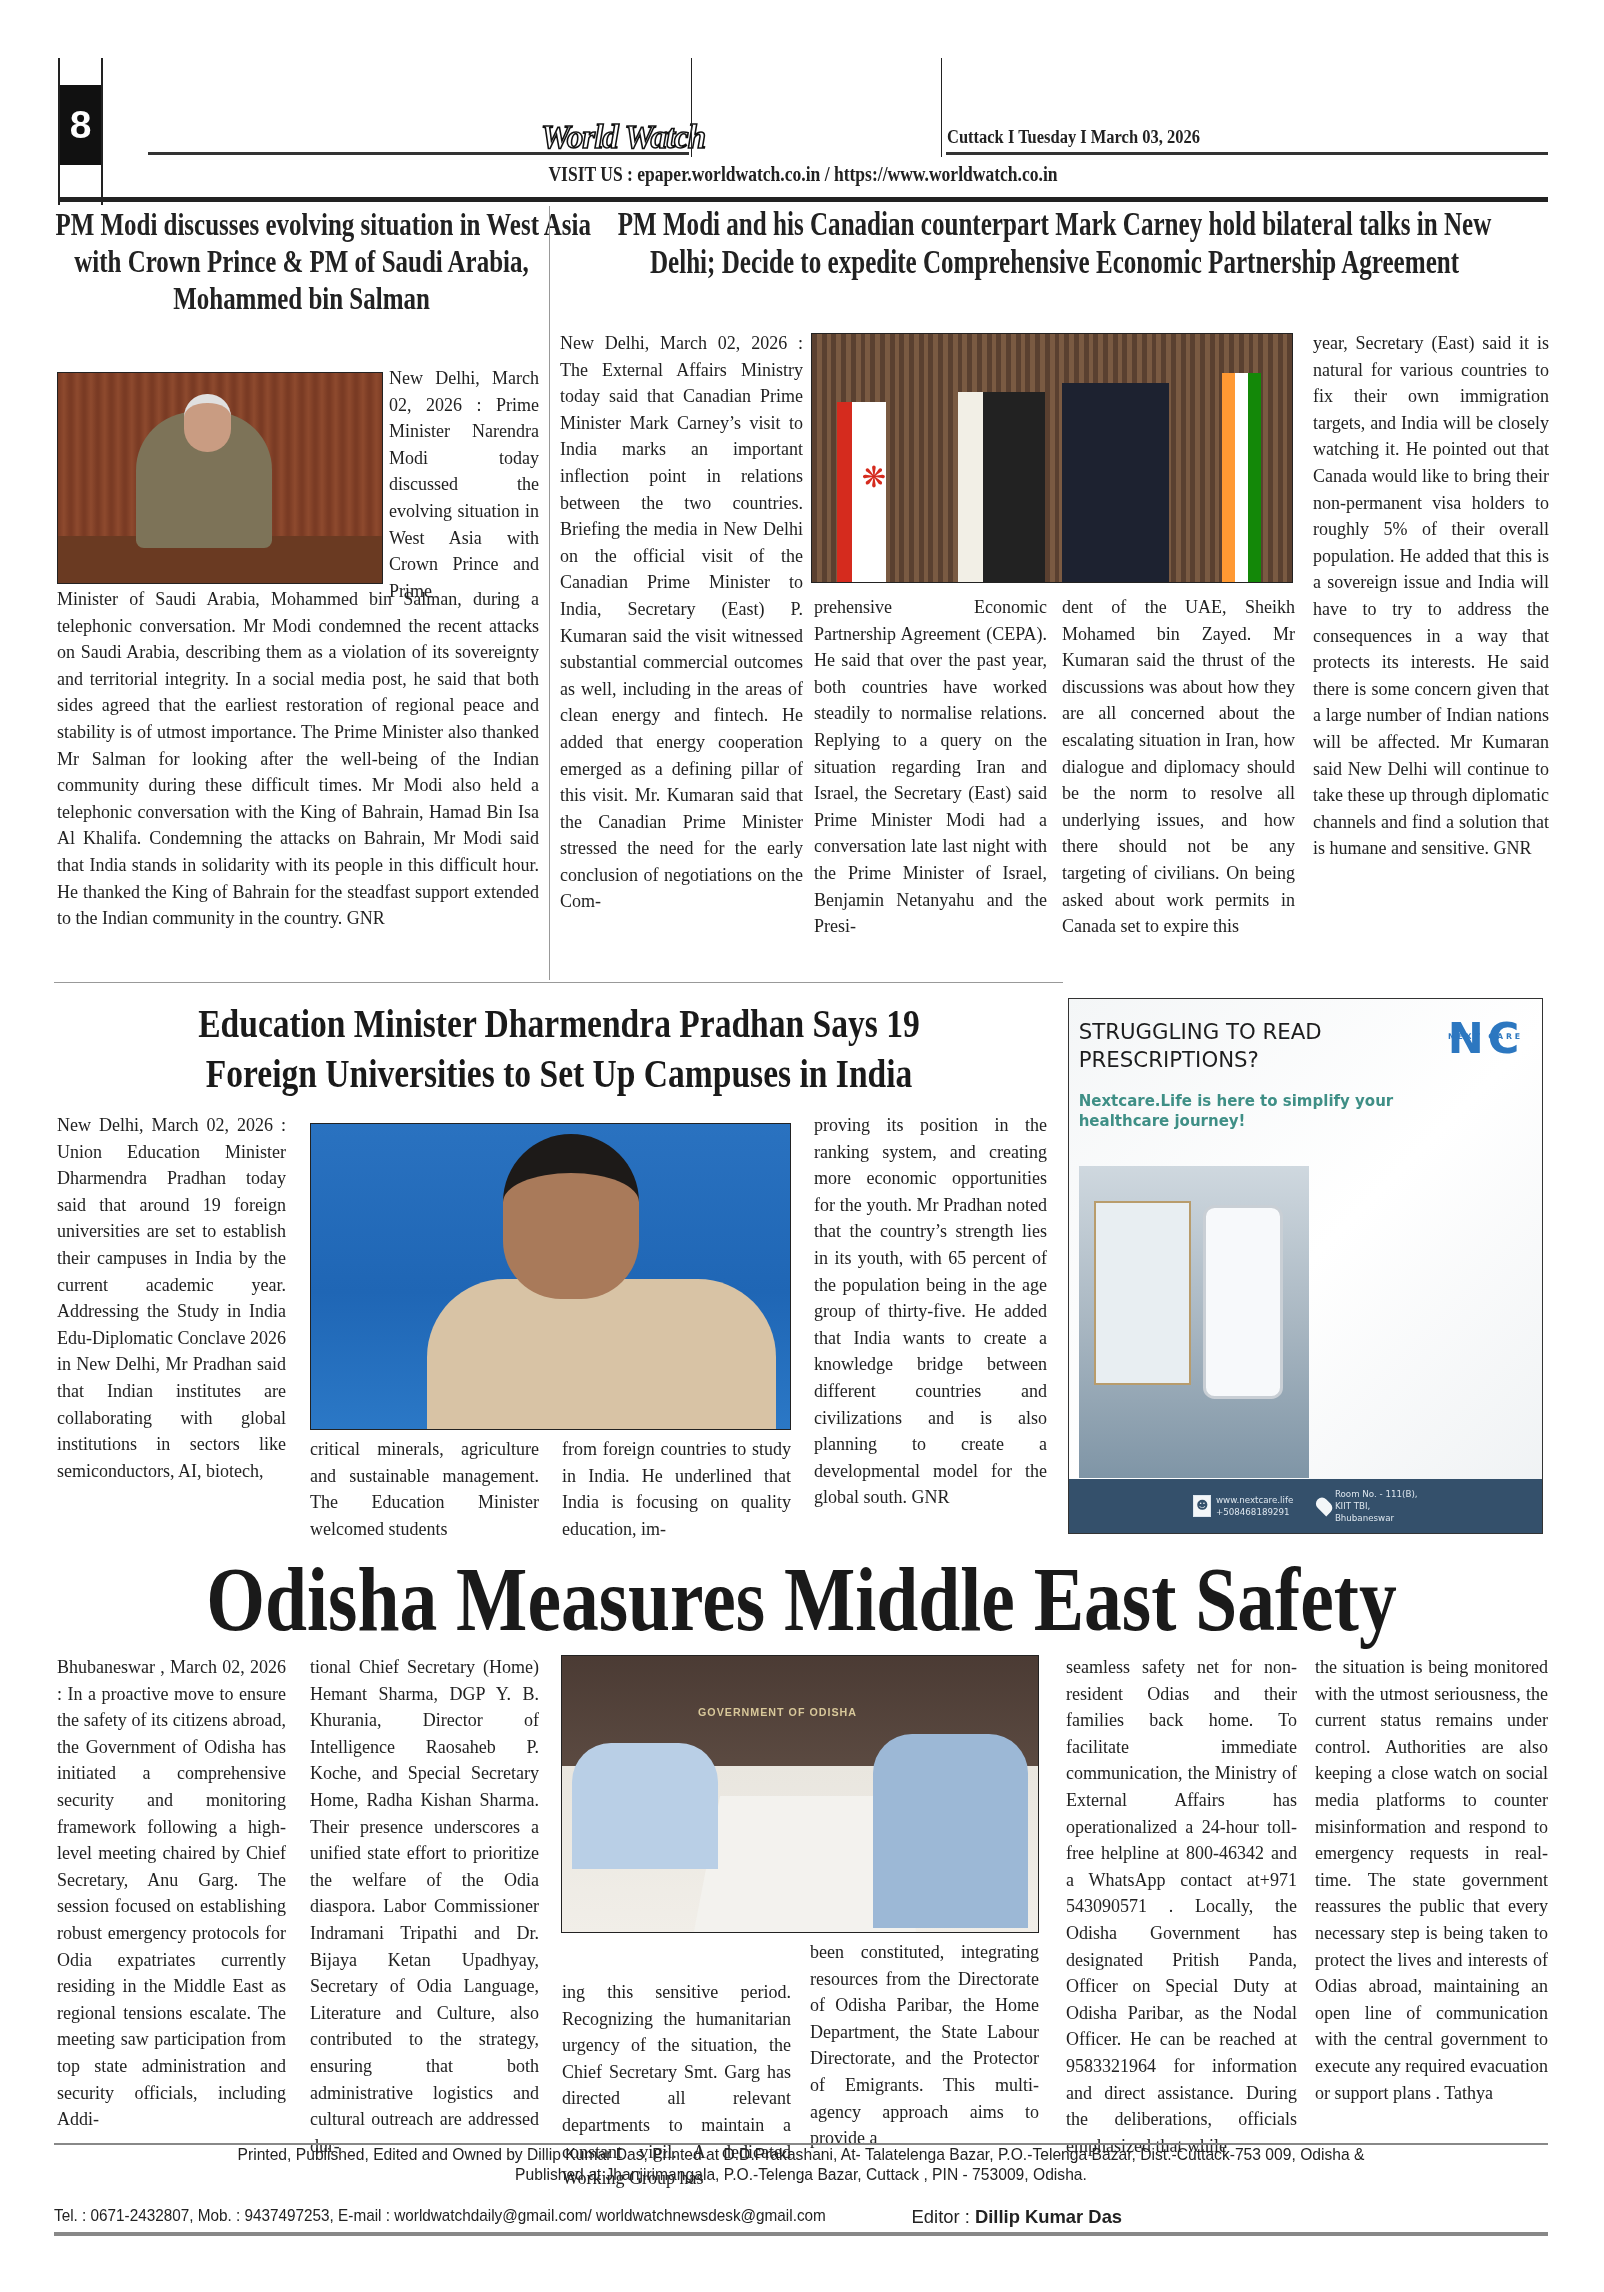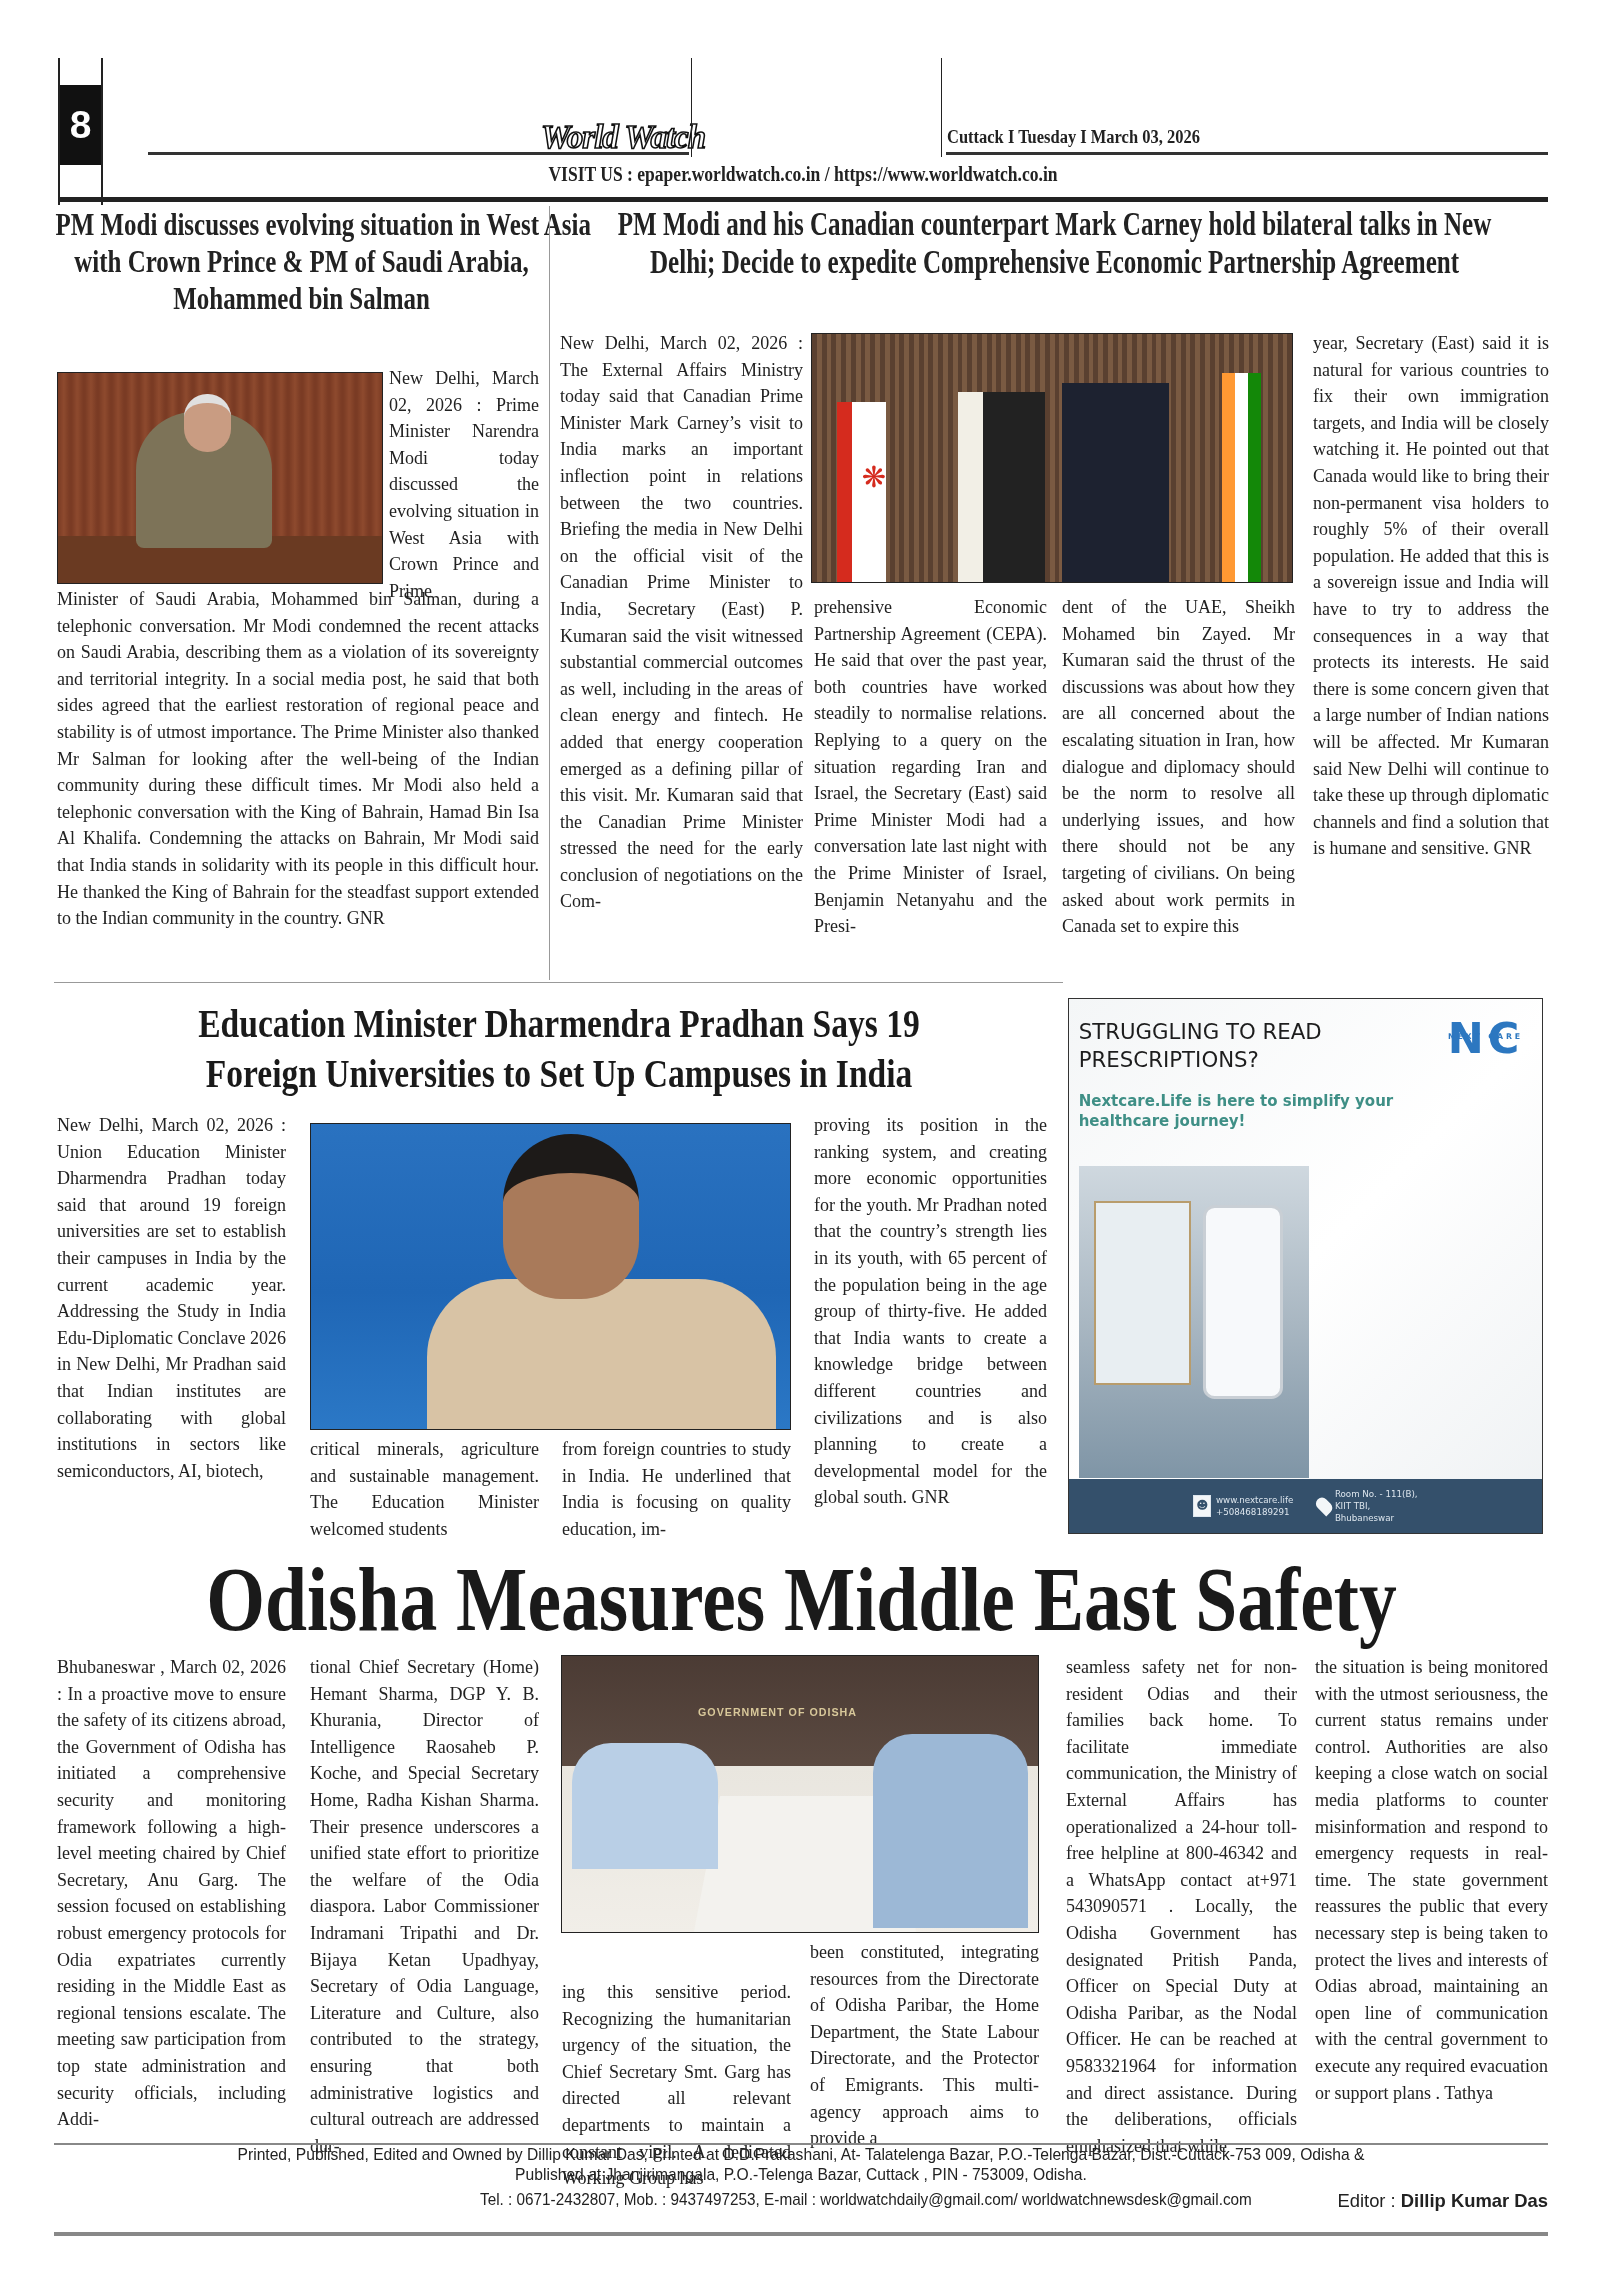--- a/index.html
+++ b/index.html
@@ -45,21 +45,21 @@
   .ad-safe { position: absolute; left: 250px; top: 349px; width: 221px; font-size: 16px; color: #222; line-height: 1.55; }
   .ad-query { position: absolute; left: 9.7px; top: 495px; font-size: 11.6px; font-weight: bold; color: #222; line-height: 1.8; }
   .ad-foot { position: absolute; left: 0; right: 0; bottom: 0; height: 54px; background: #34506b; color: #dde6ee; font-size: 8.7px; display: flex; align-items: center; justify-content: center; gap: 25px; }
   .ad-foot .grp { display: flex; align-items: center; gap: 5px; line-height: 1.4; }
   .ad-foot .ico { width: 17.5px; height: 21.3px; border: 1px solid #dde6ee; background: #f3f6f8; color: #34506b; font-size: 11.6px; text-align: center; line-height: 19.4px; }
   .ad-foot .pin { width: 11.6px; height: 17.5px; background: #f3f6f8; border-radius: 5.8px 5.8px 5.8px 0; transform: rotate(-45deg); }
 
   
   .footer { position: absolute; left: 54px; top: 2145px; width: 1494px; font-family: "Liberation Sans", sans-serif; color: #222; font-size: 17px; }
   .footer .l1 { text-align: center; }
-  .footer .l3 { display: flex; justify-content: flex-end; margin-top: 5px; }
+  .footer .l3 { display: flex; justify-content: flex-start; margin-top: 21px; }
   .footer b { font-weight: bold; }
 </style>
 </head>
 <body>
 
 <div class="vline" style="left:58px; top:58px; height:147px;"></div>
 <div class="vline" style="left:101px; top:58px; height:147px;"></div>
 <div class="page-num" style="left:60px; width:41px;">8</div>
 <div class="logo">World Watch</div>
 <div class="vline" style="left:691px; top:58px; height:99px; width:1px;"></div>

